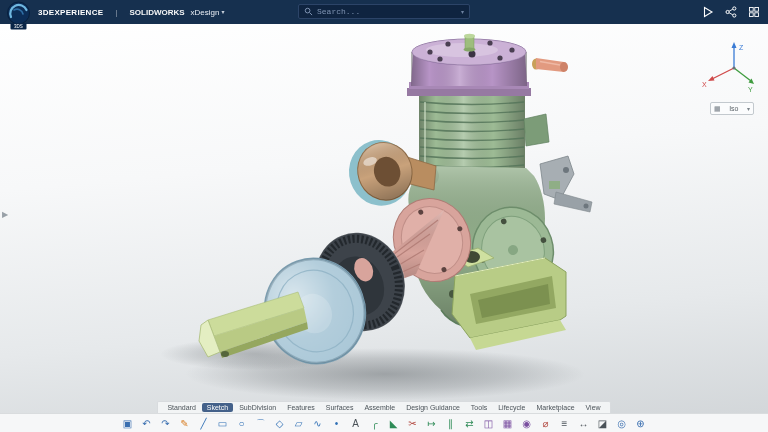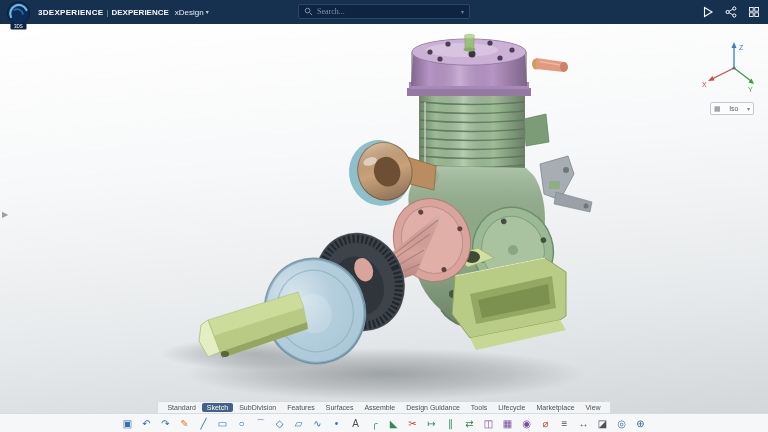--- a/index.html
+++ b/index.html
@@ -4,31 +4,31 @@
 <style>
   *{box-sizing:border-box;margin:0;padding:0}
   html,body{width:768px;height:432px;overflow:hidden;background:#fff;
     font-family:"Liberation Sans",sans-serif}
   .stage{position:relative;width:768px;height:432px}
 
   
   .header{position:absolute;top:0;left:0;right:0;height:24px;background:#16304f;
     display:flex;align-items:center;z-index:10}
   .logo{position:absolute;left:5px;top:1px;width:27px;height:29px;z-index:20;cursor:pointer}
-  .brand{margin-left:38px;color:#fff;font-size:8px;display:flex;gap:3px;align-items:flex-start;white-space:nowrap}
+  .brand{margin-left:38px;color:#fff;font-size:8px;display:flex;gap:12px;align-items:flex-start;white-space:nowrap}
   .brand .b1{font-weight:bold;letter-spacing:.3px}
   .brand .sep{opacity:.5}
   .brand .b2{font-weight:bold;opacity:.95}
   .app{color:#e8edf4;font-size:8px;margin-left:6px;display:flex;gap:2px;cursor:pointer}
   .caret{font-size:6px;opacity:.85}
   .search{position:absolute;left:50%;top:4px;transform:translateX(-50%);width:172px;height:15px;
     background:#0f2440;border:1px solid #2c4468;border-radius:2px;display:flex;align-items:center;
     padding:0 5px;gap:4px}
   .search input{flex:1;min-width:0;background:transparent;border:none;outline:none;color:#d7e0ec;
-    font-size:8px;font-family:Liberation Serif, serif}
+    font-size:8px;font-family:Liberation Mono, monospace}
   .search input::placeholder{color:#7e93b2}
   .hdr-icons{position:absolute;right:8px;top:0;height:24px;display:flex;align-items:center;gap:11px}
   .hicon{width:12px;height:12px;display:block;cursor:pointer}
 
   
   .canvas{position:absolute;top:24px;left:0;right:0;bottom:0;
     background:linear-gradient(175deg,#ffffff 0%,#f7f8f9 35%,#e6e9eb 70%,#d0d4d7 100%)}
   .model{position:absolute;inset:0;width:100%;height:100%}
   .triad{position:absolute;top:14px;right:12px;width:58px;height:58px}
   .viewsel{position:absolute;top:78px;right:14px;width:44px;height:13px;background:#fbfcfd;
@@ -51,21 +51,21 @@
 </style>
 </head>
 <body>
 
 <div class="stage">
 
   <div class="header">
     <div class="brand">
       <span class="b1">3DEXPERIENCE</span>
       <span class="sep">|</span>
-      <span class="b2">DEXPERIENCE</span>
+      <span class="b2">SOLIDWORKS</span>
     </div>
     <div class="app">
       <span>xDesign</span>
       <span class="caret">▾</span>
     </div>
 
     <div class="search">
       <svg class="hicon" style="width:9px;height:9px" viewBox="0 0 10 10">
         <circle cx="4" cy="4" r="2.6" fill="none" stroke="#7e93b2" stroke-width="1.1"></circle>
         <line x1="6.2" y1="6.2" x2="9" y2="9" stroke="#7e93b2" stroke-width="1.1"></line>

